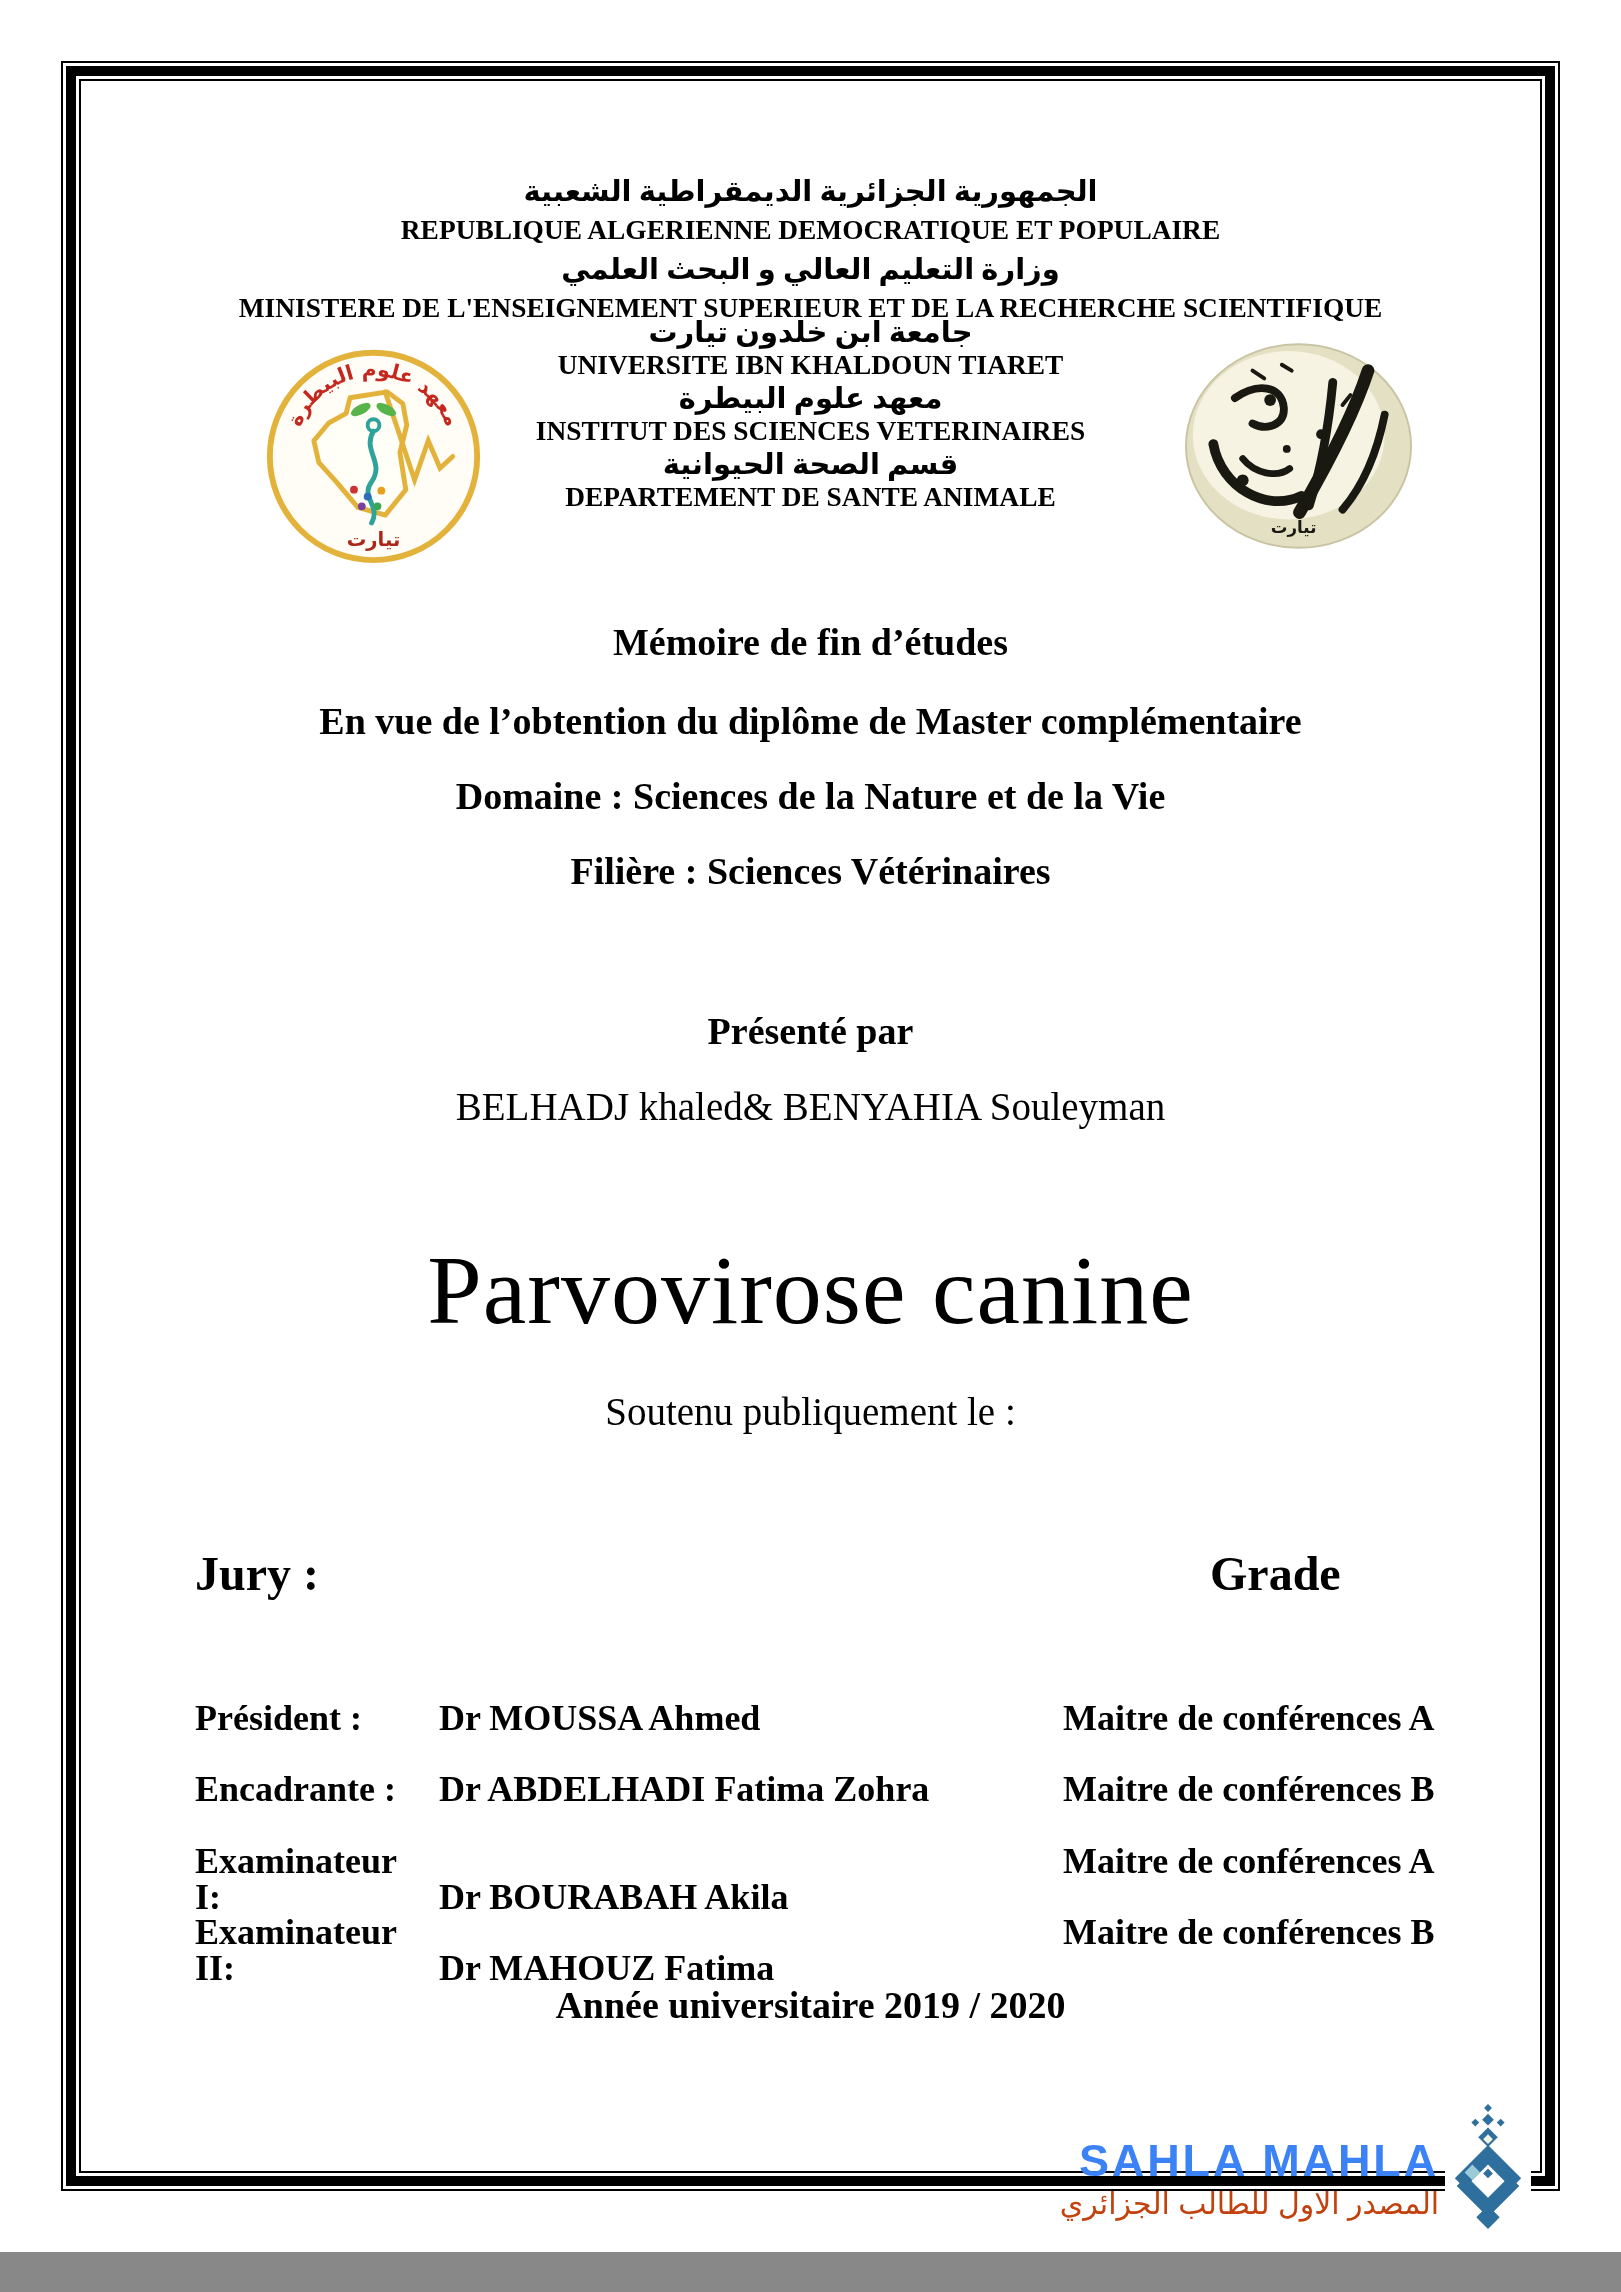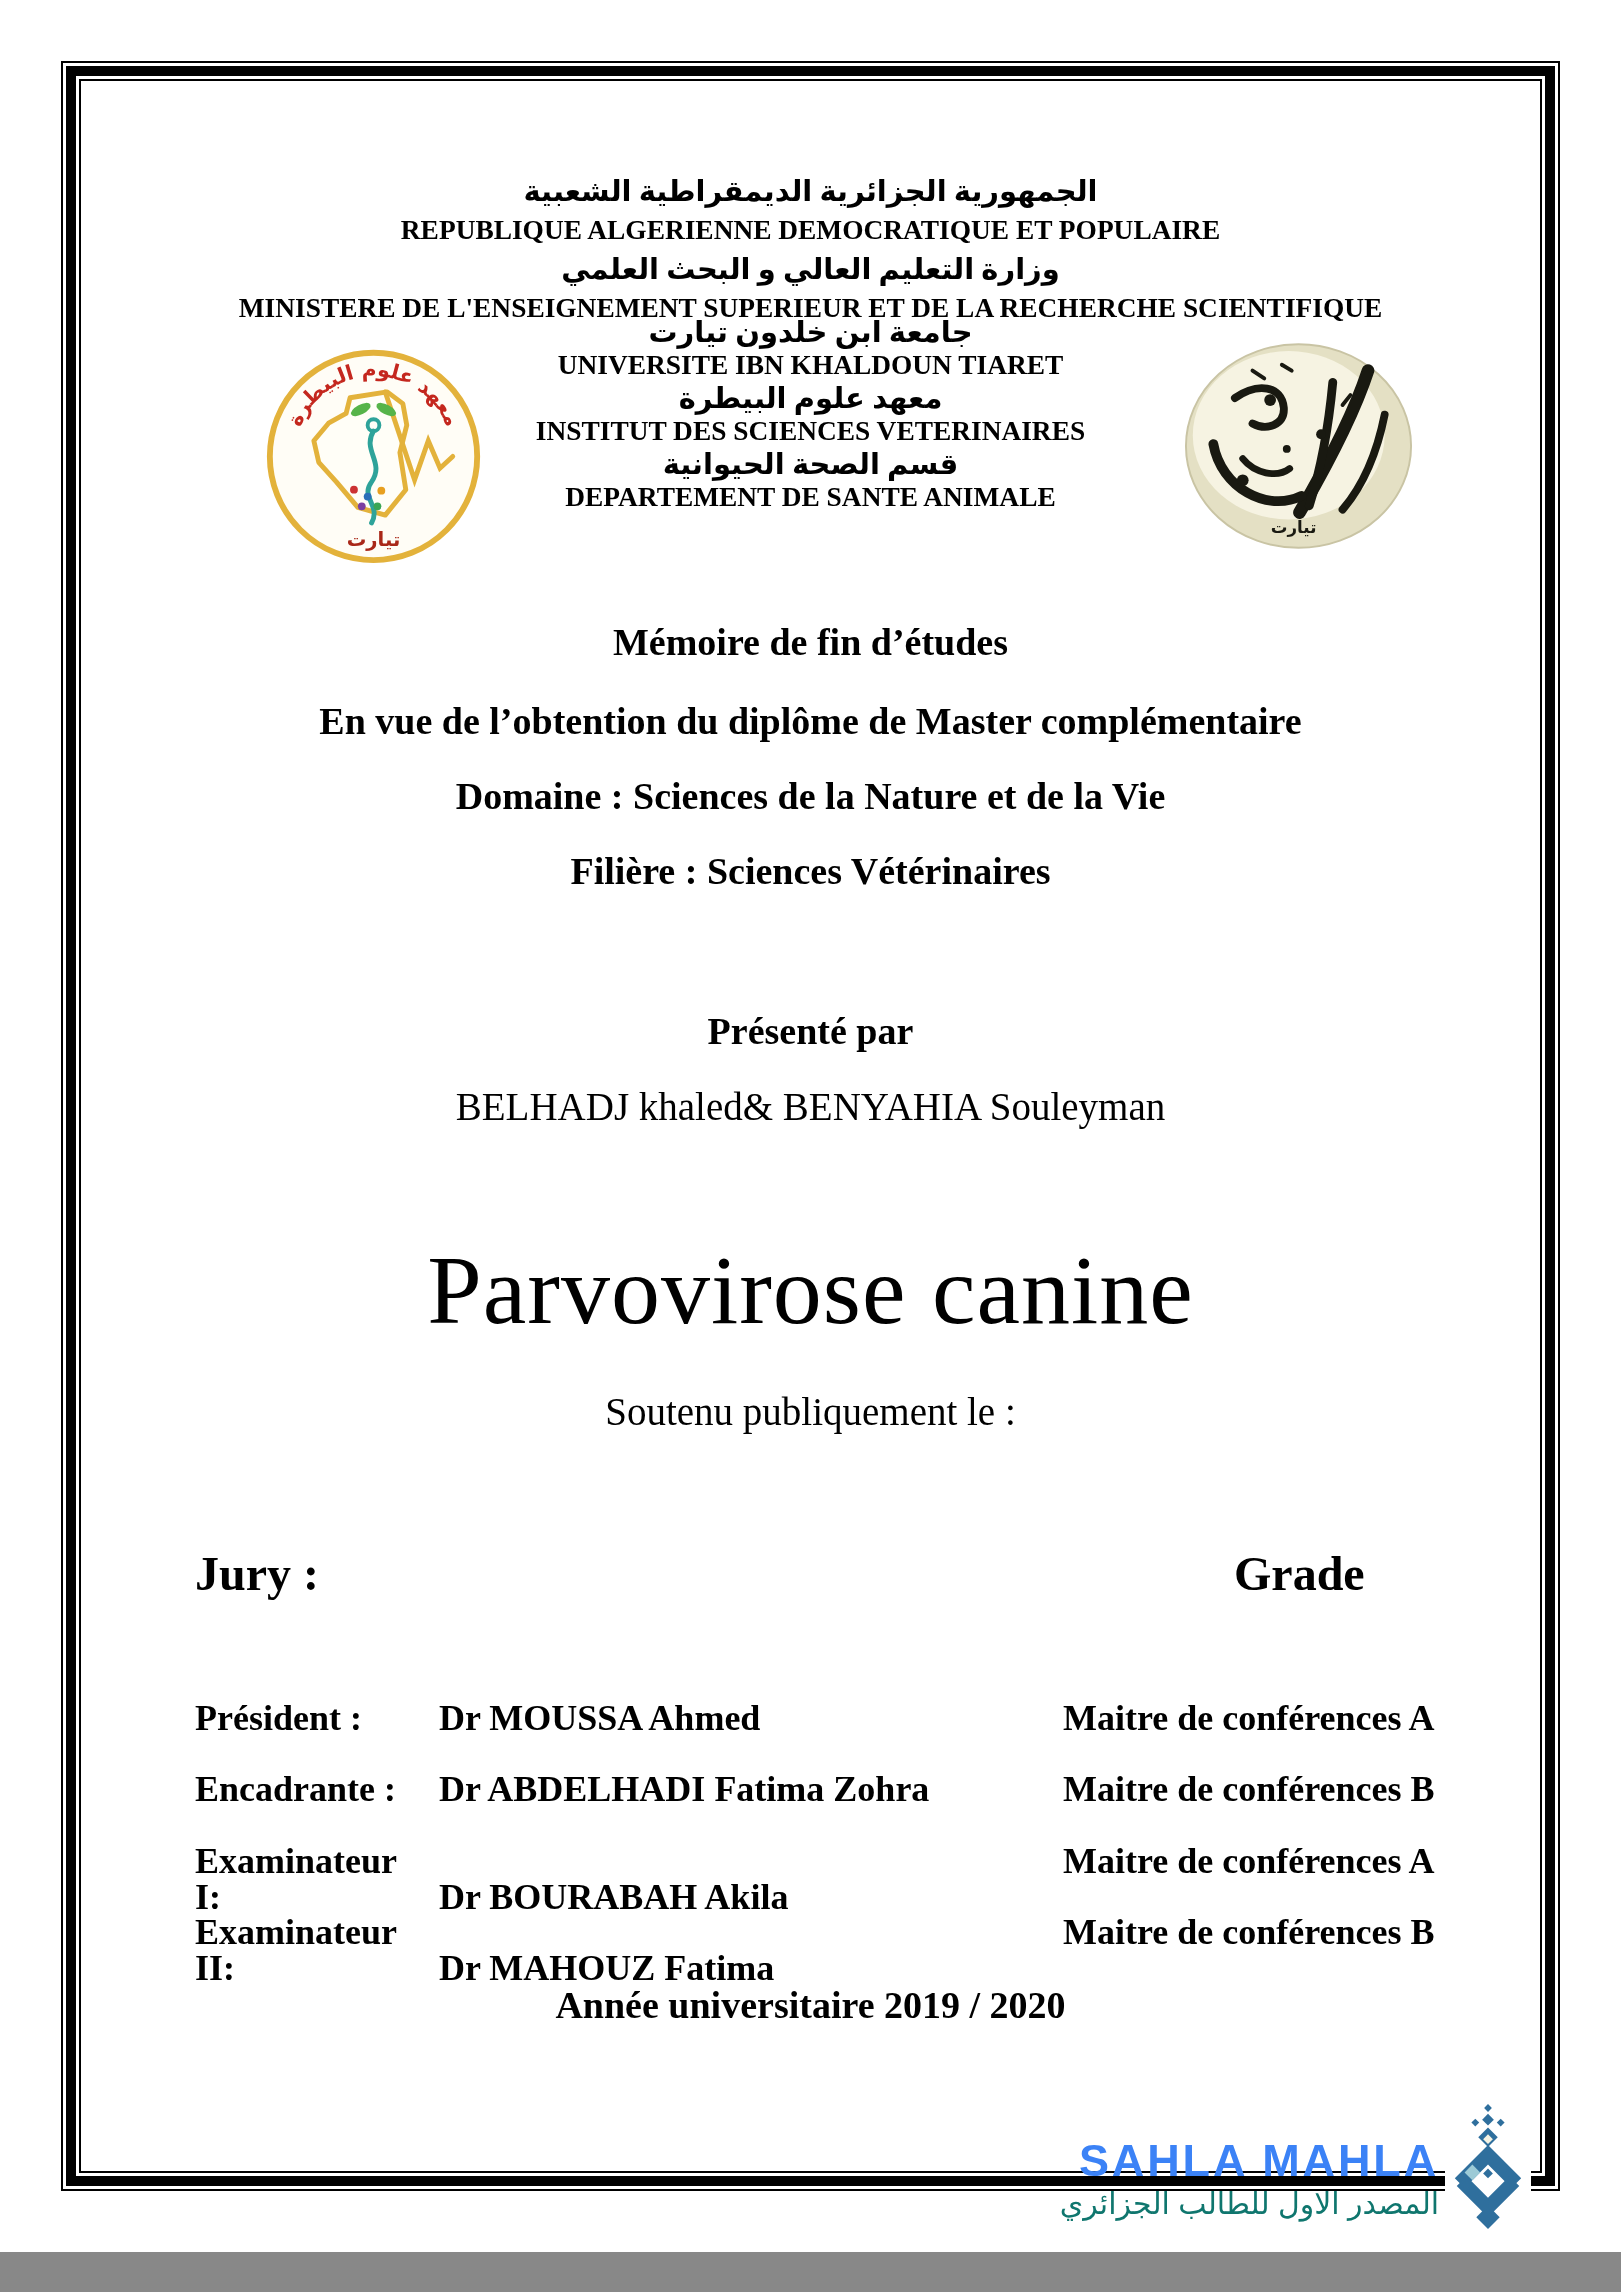--- a/index.html
+++ b/index.html
@@ -35,21 +35,21 @@
   
   .jury-label{position:absolute;font-size:48px;font-weight:bold;line-height:1;z-index:2;}
   .jury-row{position:absolute;left:195px;width:1313px;font-size:36px;font-weight:bold;line-height:1;z-index:2;}
   .jrole{display:inline-block;width:235px;}
   .jgrade{position:absolute;left:868px;top:0;}
   
   .wm{position:absolute;top:2102px;right:90px;display:flex;align-items:flex-start;z-index:3;
       font-family:"Liberation Sans","DejaVu Sans",sans-serif;}
   .wm-text{text-align:right;padding-top:36px;margin-right:5.9px;}
   .wm-brand{font-size:45px;font-weight:bold;letter-spacing:2.9px;color:#3b82f6;line-height:1;}
-  .wm-tagline{font-size:30px;color:#0f766e;direction:rtl;line-height:1.1;margin-top:3.9px;}
+  .wm-tagline{font-size:30px;color:#c2410c;direction:rtl;line-height:1.1;margin-top:3.9px;}
   .wm-logo{background:#fff;padding:2px;}
 </style>
 </head>
 <body>
 
 <div class="page">
 
   <div class="frame">
     <div class="frame-band">
       <div class="frame-inner"></div>
@@ -123,21 +123,21 @@
   <div class="cline mid b" style="top:702px;">En vue de l’obtention du diplôme de Master complémentaire</div>
   <div class="cline mid b" style="top:777px;">Domaine : Sciences de la Nature et de la Vie</div>
   <div class="cline mid b" style="top:852px;">Filière : Sciences Vétérinaires</div>
 
   <div class="cline mid b" style="top:1012px;">Présenté par</div>
   <div class="cline reg" style="top:1087px;">BELHADJ khaled&amp; BENYAHIA Souleyman</div>
   <div class="cline big-title" style="top:1241px;">Parvovirose canine</div>
   <div class="cline reg" style="top:1392px;">Soutenu publiquement le :</div>
 
   <div class="jury-label" style="top:1550px;left:195px;">Jury :</div>
-  <div class="jury-label" style="top:1550px;left:1210px;margin-left:24px;">Grade</div>
+  <div class="jury-label" style="top:1550px;left:1210px;">Grade</div>
 
   <div class="jury-row" style="top:1700px;">
     <span class="jrole">Président :</span>
     <span class="jname">Dr MOUSSA Ahmed</span>
     <span class="jgrade">Maitre de conférences A</span>
   </div>
   <div class="jury-row" style="top:1771px;">
     <span class="jrole">Encadrante :</span>
     <span class="jname">Dr ABDELHADI Fatima Zohra</span>
     <span class="jgrade">Maitre de conférences B</span>

